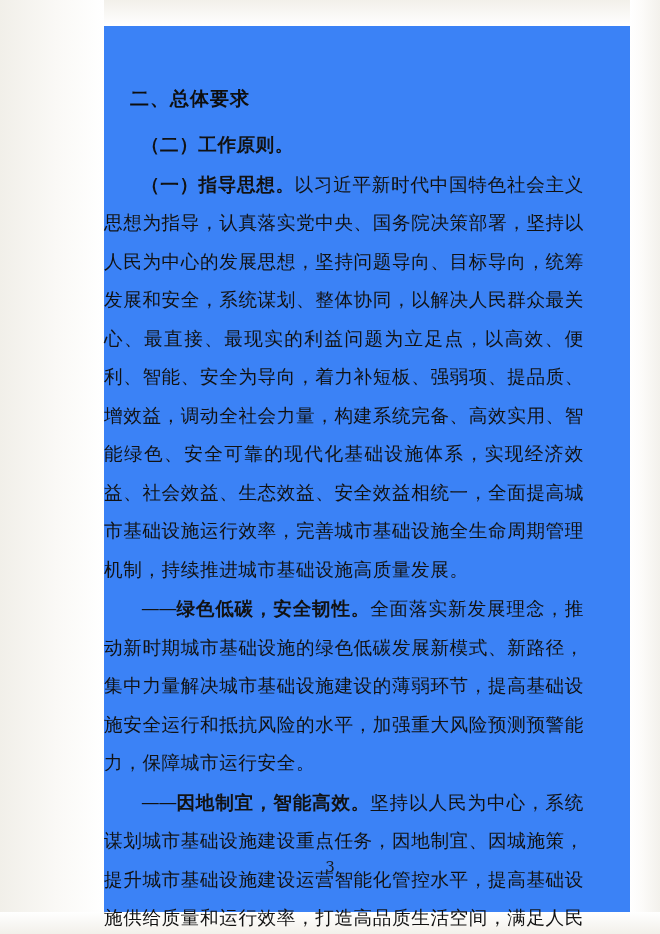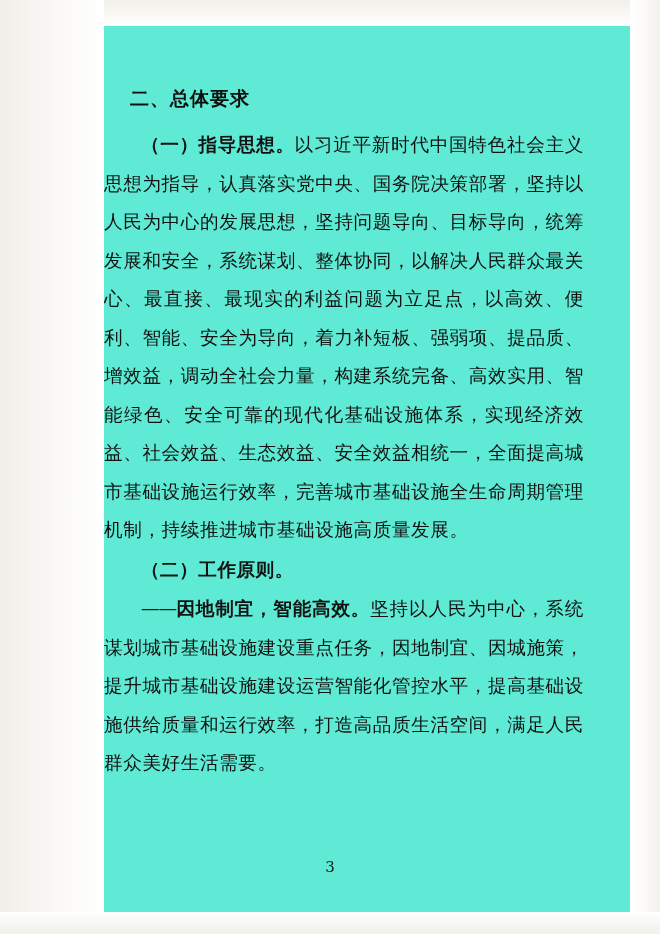--- a/index.html
+++ b/index.html
@@ -10,21 +10,21 @@
   body {
     width: 660px;
     height: 934px;
     position: relative;
     font-family: "DejaVu Serif", "Liberation Serif", serif;
     overflow: hidden;
   }
   .page {
     position: absolute;
     inset: 0;
-    background: #5eead4;
+    background: #3b82f6;
   }
   
   .edge-left {
     position: absolute;
     left: 0; top: 0; bottom: 0;
     width: 104px;
     background: linear-gradient(to right, #f1efe9 0%, #faf9f6 55%, #ffffff 100%);
   }
   .edge-right {
     position: absolute;
@@ -93,23 +93,24 @@
 <div class="page">
   <div class="edge-top"></div>
   <div class="edge-left"></div>
   <div class="edge-right"></div>
   <div class="edge-bottom"></div>
 
   <div class="content">
 
     <h2 class="heading">二、总体要求</h2>
 
+    <p class="para"><span class="bold-lead">（二）工作原则。</span></p>
+
     <p class="para"><span class="bold-lead">（一）指导思想。</span><span>以习近平新时代中国特色社会主义思想为指导，认真落实党中央、国务院决策部署，坚持以人民为中心的发展思想，坚持问题导向、目标导向，统筹发展和安全，系统谋划、整体协同，以解决人民群众最关心、最直接、最现实的利益问题为立足点，以高效、便利、智能、安全为导向，着力补短板、强弱项、提品质、增效益，调动全社会力量，构建系统完备、高效实用、智能绿色、安全可靠的现代化基础设施体系，实现经济效益、社会效益、生态效益、安全效益相统一，全面提高城市基础设施运行效率，完善城市基础设施全生命周期管理机制，持续推进城市基础设施高质量发展。</span></p>
 
-    <p class="para"><span class="bold-lead">（二）工作原则。</span></p>
-
+    <p class="para"><span class="dash">——</span><span class="bold-lead">绿色低碳，安全韧性。</span><span>全面落实新发展理念，推动新时期城市基础设施的绿色低碳发展新模式、新路径，集中力量解决城市基础设施建设的薄弱环节，提高基础设施安全运行和抵抗风险的水平，加强重大风险预测预警能力，保障城市运行安全。</span></p>
 
     <p class="para"><span class="dash">——</span><span class="bold-lead">因地制宜，智能高效。</span><span>坚持以人民为中心，系统谋划城市基础设施建设重点任务，因地制宜、因城施策，提升城市基础设施建设运营智能化管控水平，提高基础设施供给质量和运行效率，打造高品质生活空间，满足人民群众美好生活需要。</span></p>
 
   </div>
 
   <div class="page-number">3</div>
 </div>
 
 </body></html>

